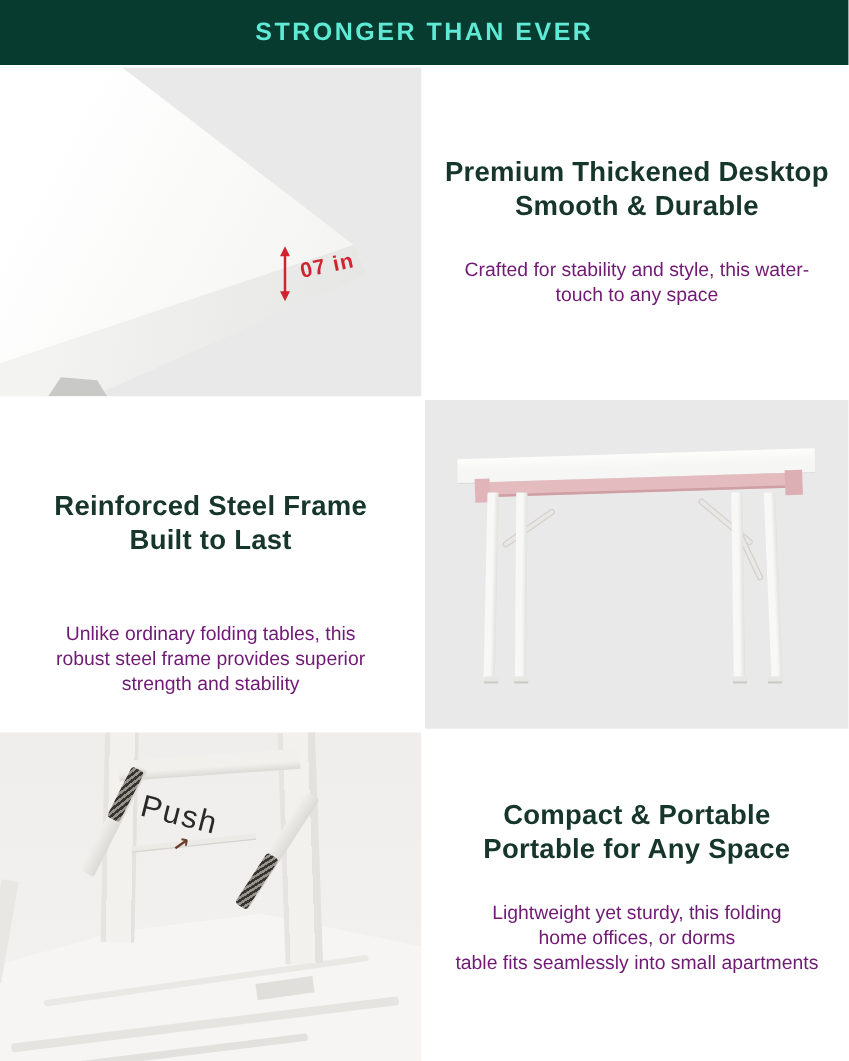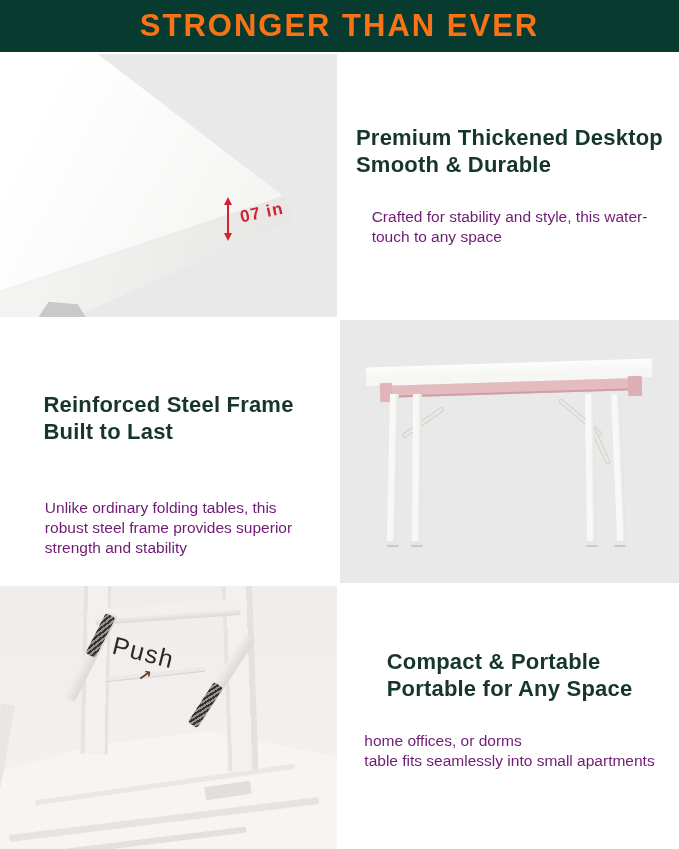--- a/index.html
+++ b/index.html
@@ -6,34 +6,34 @@
   html,body { background:#ffffff; }
   .page {
     position:relative; width:679px; height:849px; background:#ffffff; overflow:hidden;
     font-family:"Liberation Sans","DejaVu Sans",sans-serif;
   }
   
   .banner {
     height:52px; background:#083b30; display:flex; align-items:center; justify-content:center;
   }
   .banner h1 {
-    color:#f97316; font-size:31px; font-weight:bold; letter-spacing:2px; white-space:nowrap;
+    color:#5eead4; font-size:20px; font-weight:bold; letter-spacing:2px; white-space:nowrap;
   }
   
   .grid {
     margin-top:2px;
     display:grid;
     grid-template-columns:337px 339px;
     grid-template-rows:263px 263px 263px;
     column-gap:3px; row-gap:3px;
     background:#ffffff;
   }
   .cell { position:relative; overflow:hidden; }
   .photo-cell { background:#e9e9e9; }
-  .text-cell  { background:#ffffff; display:flex; flex-direction:column; align-items:center; justify-content:center; }
+  .text-cell  { background:#ffffff; display:flex; flex-direction:column; align-items:center; justify-content:center; text-align:center; }
   .text-cell h2 { color:#16352b; font-size:22px; font-weight:bold; line-height:27px; letter-spacing:0.2px; }
   .text-cell h2 span { display:block; white-space:nowrap; }
   .text-cell p { margin-top:29px; color:#701a75; font-size:15.5px; line-height:20px; }
   .text-cell p span { display:block; white-space:nowrap; }
   .cell-frame { padding-top:46px;gap:24px; }
   .cell-portable { padding-bottom:16px; }
 
   
   .desk-face {
     position:absolute; inset:0;
@@ -193,19 +193,20 @@
       <div class="push-label">Push</div>
       <div class="push-arrow">↗</div>
     </figure>
 
     <section class="cell text-cell cell-portable">
       <h2>
         <span>Compact &amp; Portable</span>
         <span>Portable for Any Space</span>
       </h2>
       <p>
+        <span>Lightweight yet sturdy, this folding</span>
         <span>home offices, or dorms</span>
         <span>table fits seamlessly into small apartments</span>
       </p>
     </section>
 
   </div>
 </div>
 
 </body></html>

